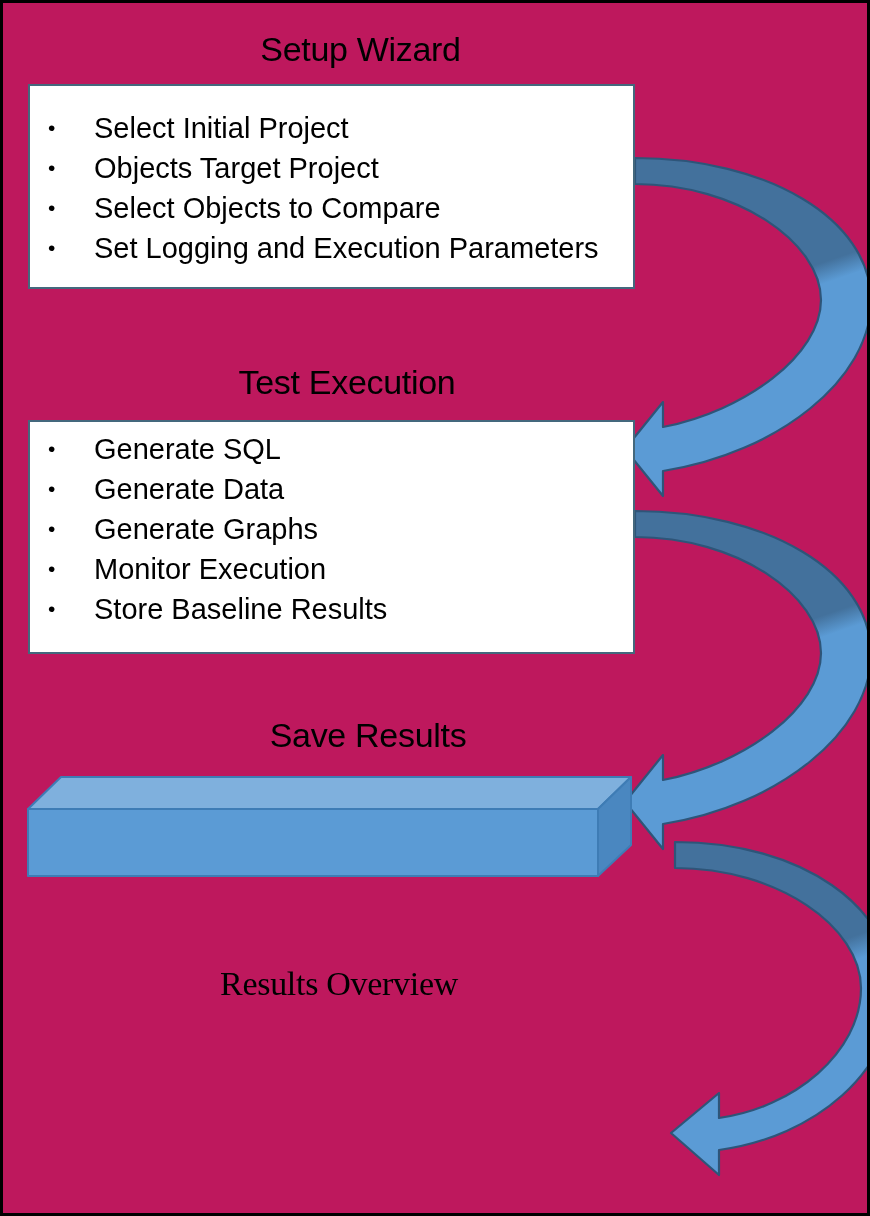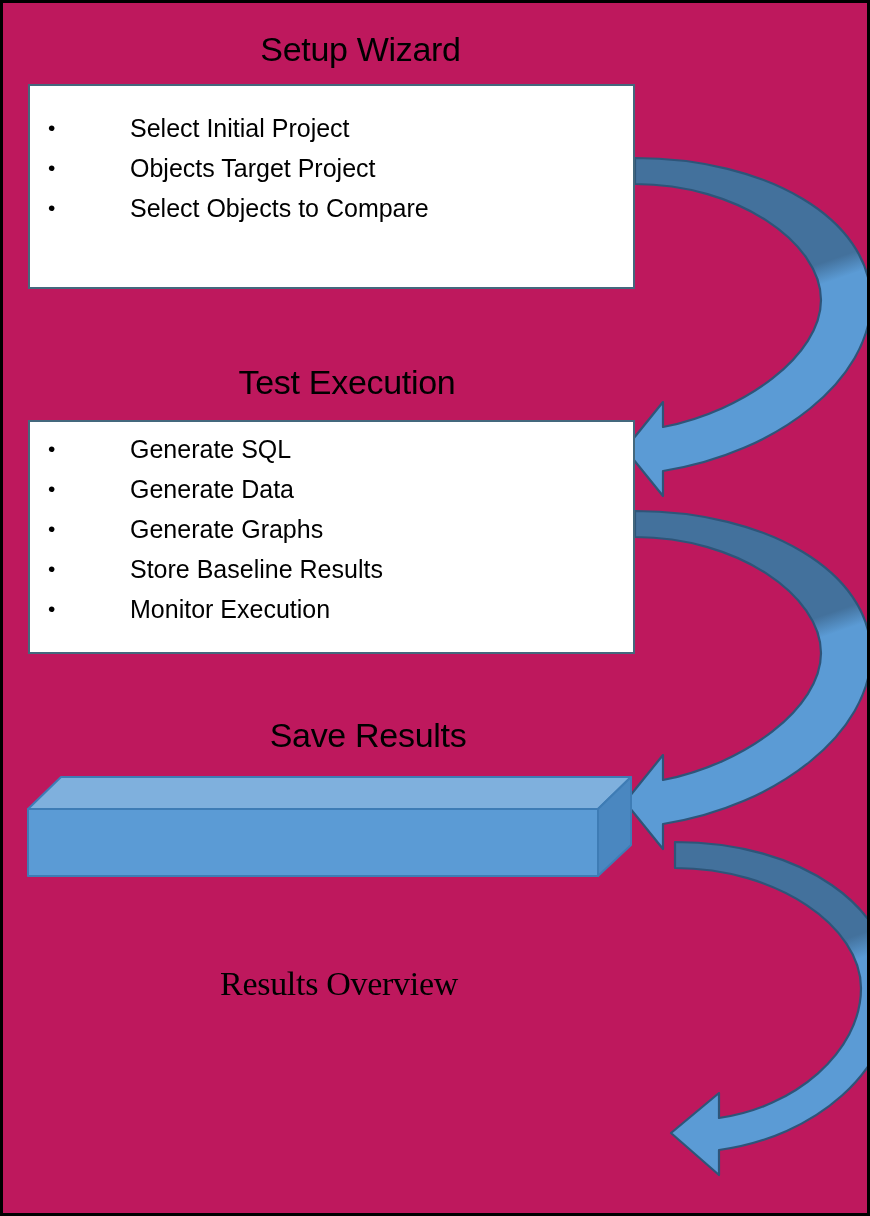--- a/index.html
+++ b/index.html
@@ -38,24 +38,24 @@
     background: #ffffff;
   }
   .bullet-list {
     list-style: none;
     margin: 0;
     padding: 0;
   }
   .bullet-item {
     position: relative;
     font-family: "Liberation Sans", sans-serif;
-    font-size: 25px;
+    font-size: 29px;
     color: #000000;
     line-height: 40px;
-    padding-left: 100px;
+    padding-left: 64px;
     white-space: nowrap;
   }
   .bullet-item::before {
     content: "\2022";
     position: absolute;
     left: 18px;
     top: 0;
     font-size: 21px;
     line-height: 40px;
     color: #000000;
@@ -146,32 +146,33 @@
     </g>
   </svg>
 
   <div class="section-title" style="left:0; top:27px; width:715px;">Setup Wizard</div>
 
   <div class="panel" style="left:25px; top:81px; width:607px; height:205px;">
     <ul class="bullet-list" style="margin-top:22px;">
       <li class="bullet-item">Select Initial Project</li>
       <li class="bullet-item">Objects Target Project</li>
       <li class="bullet-item">Select Objects to Compare</li>
+      <li class="bullet-item">Set Logging and Execution Parameters</li>
     </ul>
   </div>
 
   <div class="section-title" style="left:0; top:360px; width:688px;">Test Execution</div>
 
   <div class="panel" style="left:25px; top:417px; width:607px; height:234px;">
     <ul class="bullet-list" style="margin-top:7px;">
       <li class="bullet-item">Generate SQL</li>
       <li class="bullet-item">Generate Data</li>
       <li class="bullet-item">Generate Graphs</li>
+      <li class="bullet-item">Monitor Execution</li>
       <li class="bullet-item">Store Baseline Results</li>
-      <li class="bullet-item">Monitor Execution</li>
     </ul>
   </div>
 
   <div class="section-title" style="left:0; top:713px; width:650px;padding-left:40px;">Save Results</div>
 
   <svg id="save-bar" style="left:20px; top:766px;" width="615" height="115" viewBox="0 0 615 115">
 
     <polygon points="5,40 38,8 608,8 575,40" fill="#7FB0DD" stroke="#3E7CB5" stroke-width="2" stroke-linejoin="round"></polygon>
 
     <polygon points="5,40 575,40 575,107 5,107" fill="#5B9BD5" stroke="#3E7CB5" stroke-width="2" stroke-linejoin="round"></polygon>

